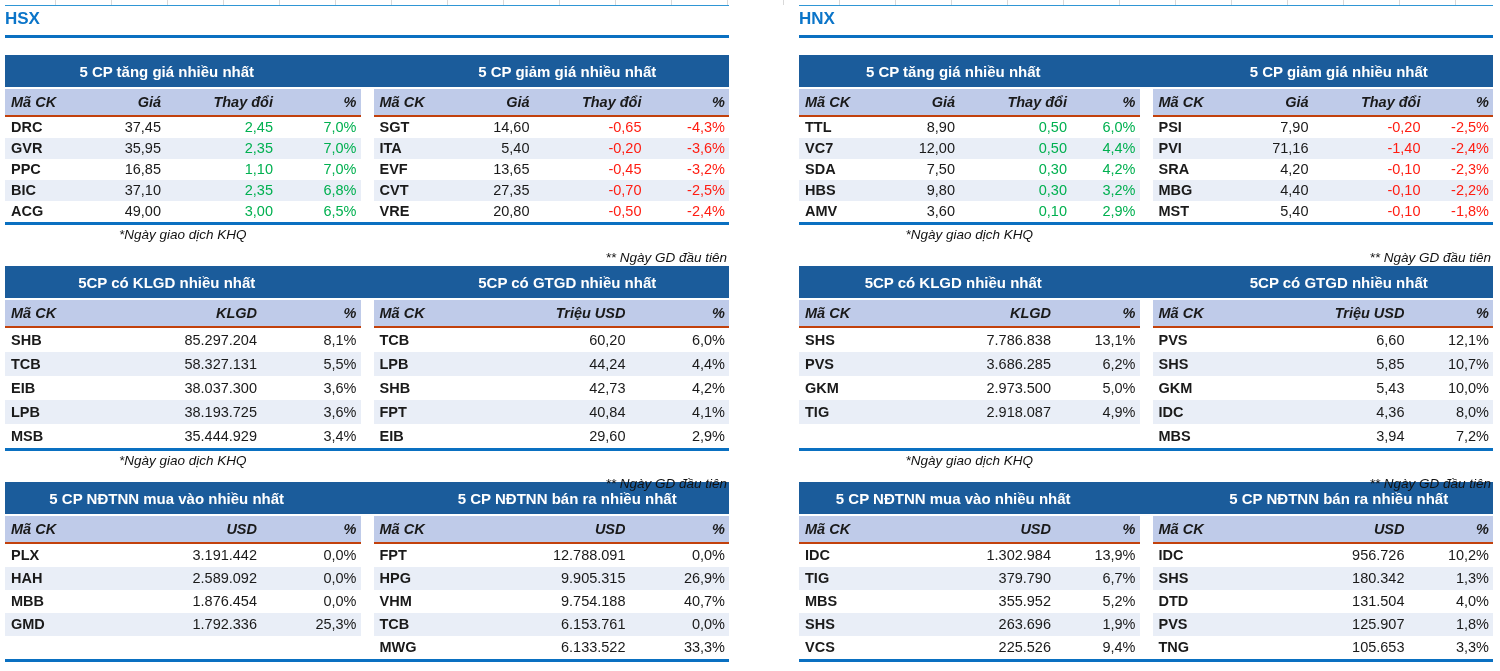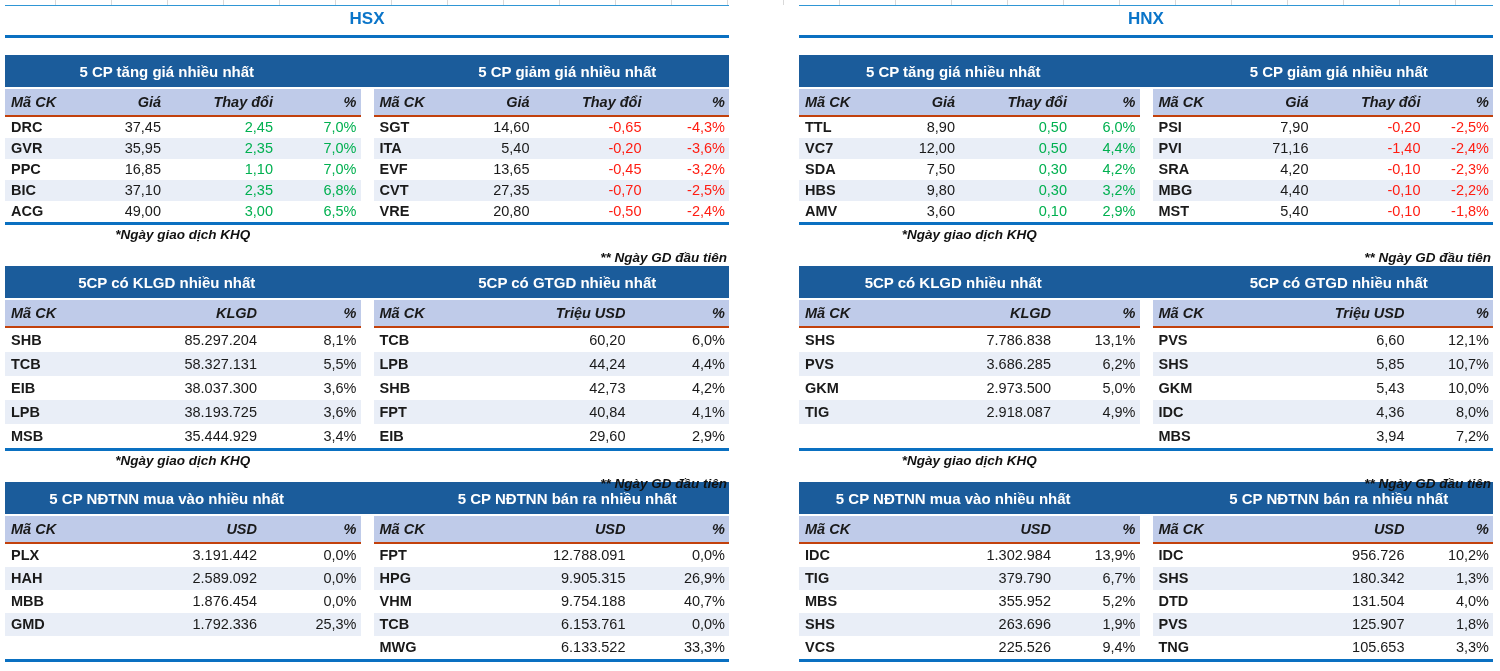--- a/index.html
+++ b/index.html
@@ -11,21 +11,21 @@
   }
   .ticks{
     height:5px;
     background:repeating-linear-gradient(to right,transparent 0 55px,var(--gridline_gray,#d9d9d9) 55px 56px);
   }
   .page{
     display:grid;grid-template-columns:724px 694px;column-gap:70px;
     padding:0 6px 0 5px;
   }
   .ex-title{
-    height:29px;line-height:26px;text-align:center;
+    height:29px;line-height:26px;text-align:left;
     color:var(--title_blue,#0b75c9);font-weight:bold;font-size:17px;
     border-top:1.5px solid var(--top_line_blue,#2f96d5);
     border-bottom:3px solid var(--line_blue,#0a70c1);
     margin-bottom:17px;
   }
   .tbl{width:100%;}
   .gap-a{margin-bottom:19px;}
   .gap-b{margin-bottom:9px;}
   .thead{
     display:grid;grid-template-columns:1fr 13px 1fr;
@@ -56,21 +56,21 @@
   .t-md .trow{height:23px;line-height:23px;}
   .trows .trow:nth-child(even){background:var(--row_stripe,#e9eef7);}
   .hc,.cell{text-align:right;font-size:14.5px;white-space:nowrap;}
   .hc.c0,.cell.c0{text-align:left;padding-left:6px;}
   .cell.c0{font-weight:bold;}
   .cols4 .c3,.cols3 .c2{padding-right:4px;}
   .trend-up .cell.c2,.trend-up .cell.c3{color:var(--gain_green,#00b050);}
   .trend-down .cell.c2,.trend-down .cell.c3{color:var(--loss_red,#ff1d12);}
   .tfoot{
     display:grid;grid-template-columns:1fr 13px 1fr;
-    font-style:italic;font-size:13.5px;height:22px;line-height:20px;color:#111;font-weight:bold;
+    font-style:italic;font-size:13.5px;height:22px;line-height:20px;color:#111;
   }
   .tfoot.short{height:14px;line-height:14px;}
   .fn-left{text-align:center;}
   .fn-right{text-align:right;padding-right:2px;margin-top:23px;}
 </style>
 </head>
 <body>
 
 <div class="ticks"></div>
 

